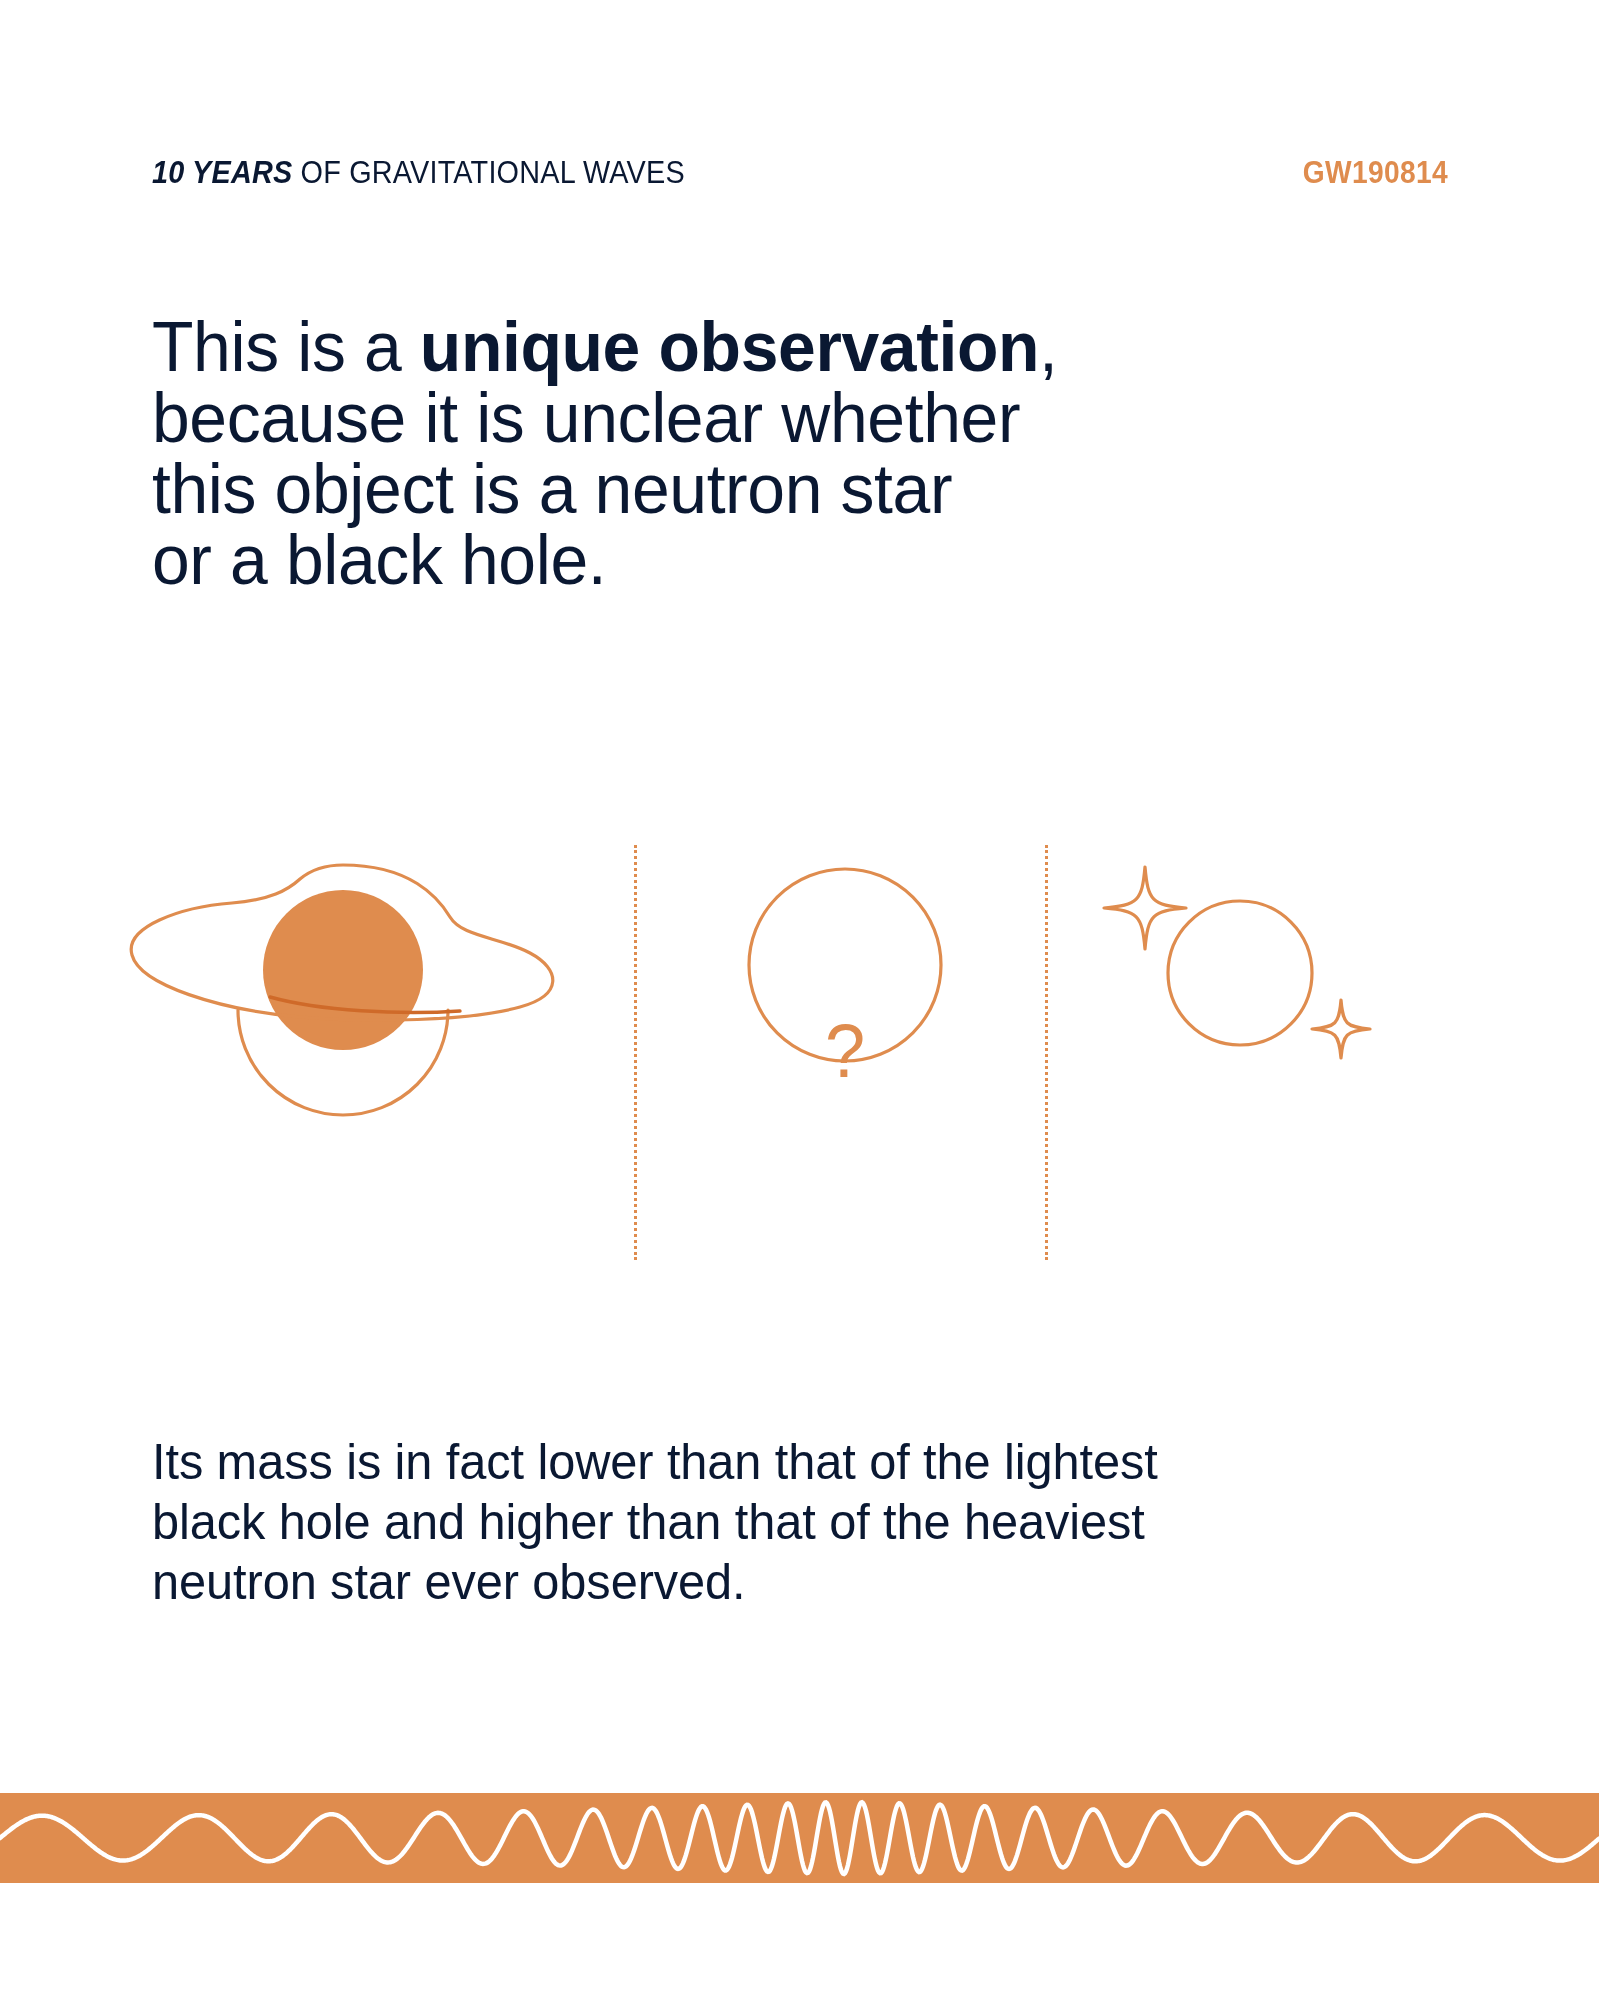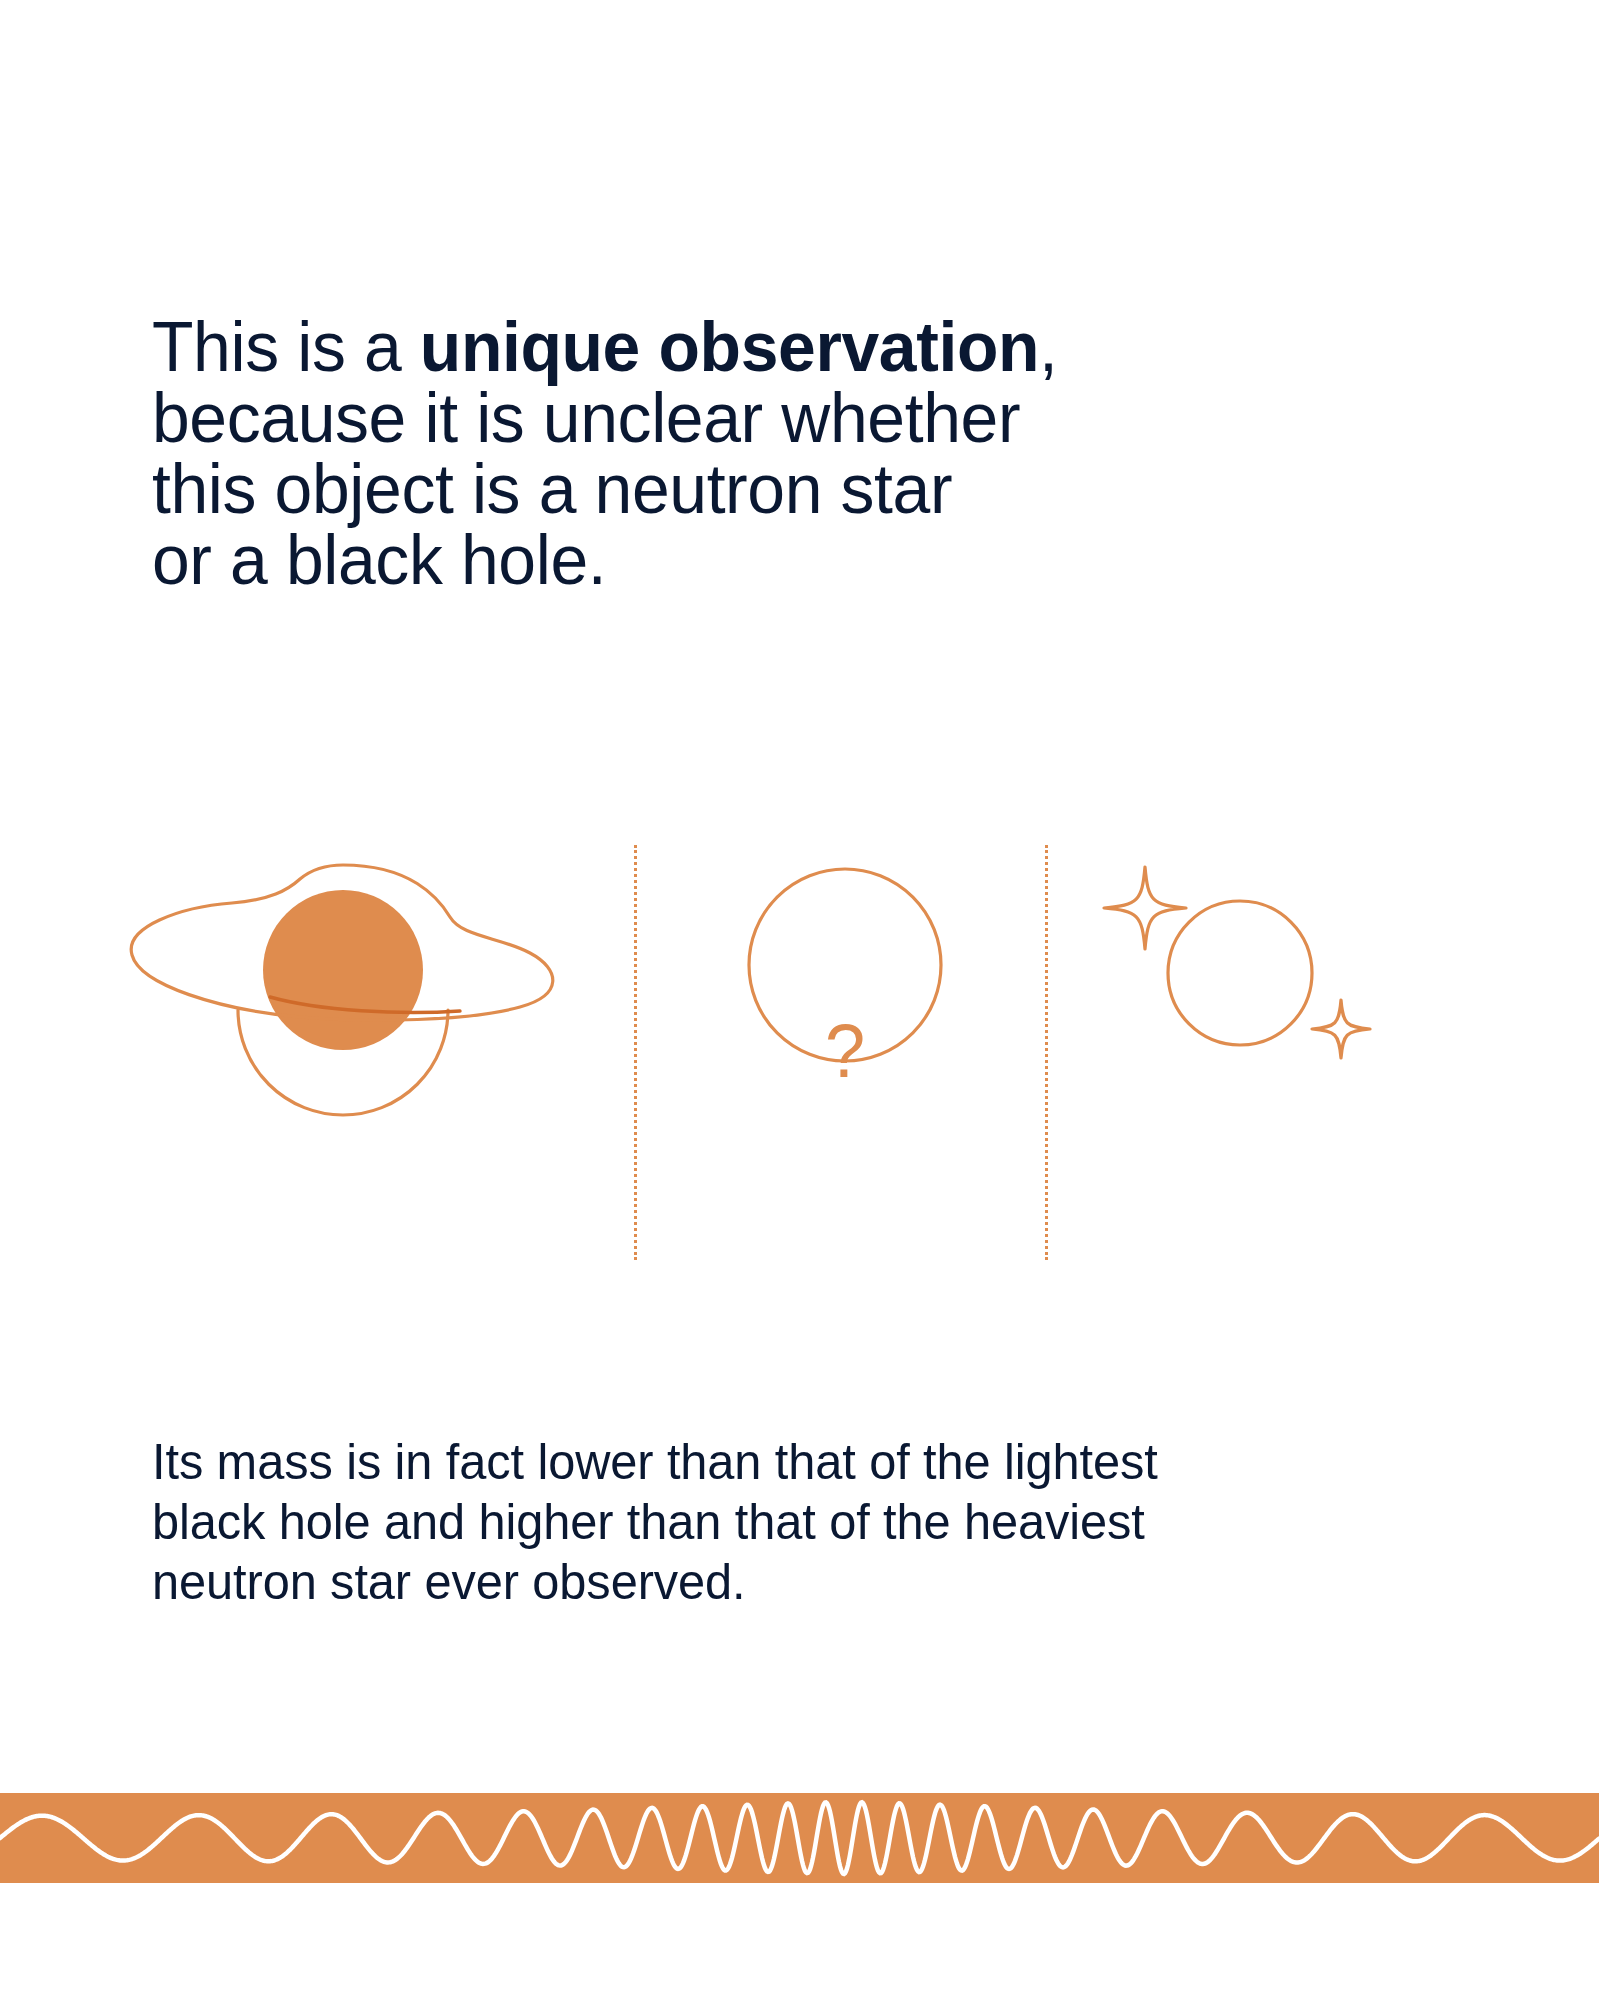--- a/index.html
+++ b/index.html
@@ -144,20 +144,24 @@
     background: #df8c4e;
     overflow: hidden;
   }
   .wave-band svg { display: block; }
 </style>
 </head>
 <body>
 
 <div class="page">
 
+  <div class="header">
+    <div class="kicker"><span class="kicker-years">10 YEARS</span><span> OF GRAVITATIONAL WAVES</span></div>
+    <div class="event-id">GW190814</div>
+  </div>
 
   <div class="headline">
     <span class="hl-line"><span>This is a </span><b>unique observation</b><span>,</span></span>
     <span class="hl-line">because it is unclear whether</span>
     <span class="hl-line">this object is a neutron star</span>
     <span class="hl-line">or a black hole.</span>
   </div>
 
   <div class="icon-row">
 

